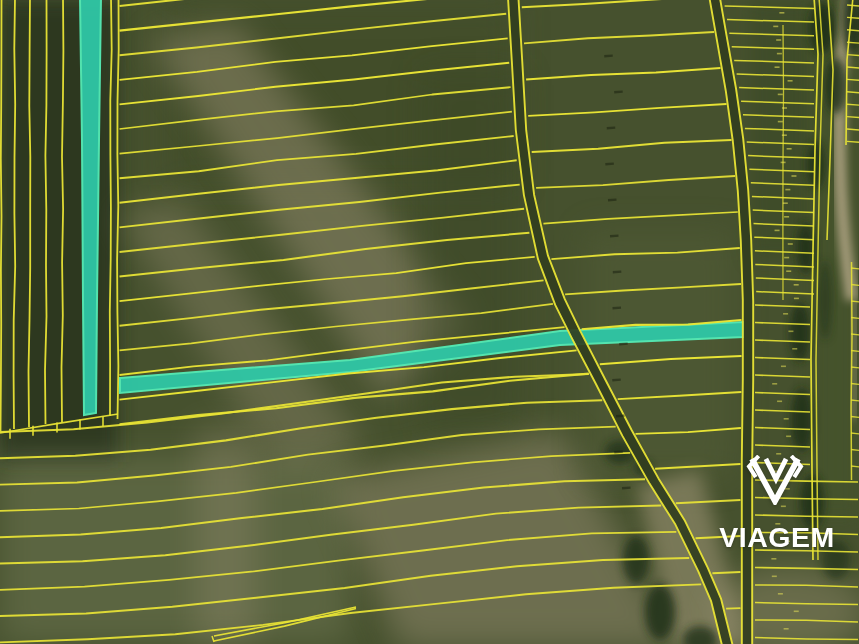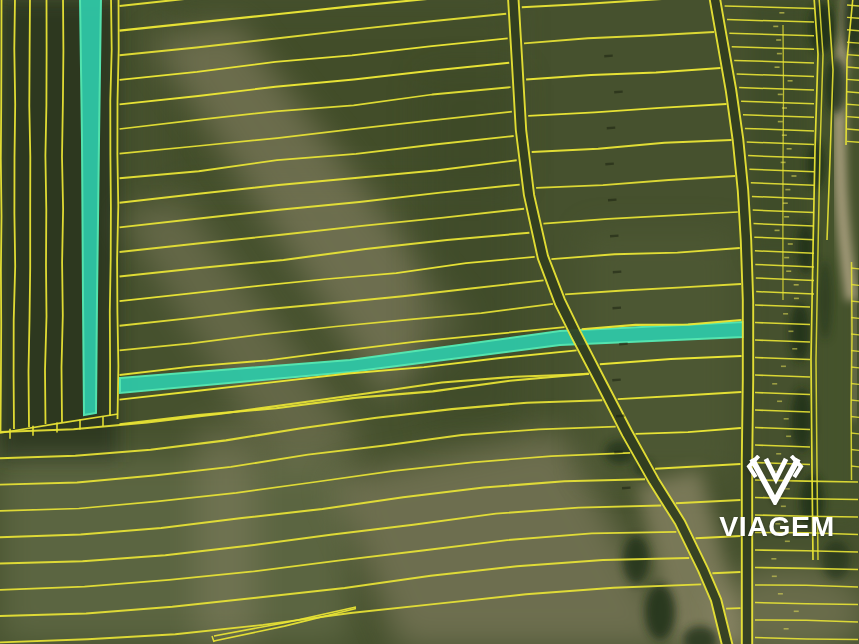--- a/index.html
+++ b/index.html
@@ -2,21 +2,21 @@
 <html><head>
 <meta charset="utf-8">
 <style>
   html,body{margin:0;padding:0;background:#222;}
   .stage{position:relative;width:859px;height:644px;overflow:hidden;
          font-family:"Liberation Sans",sans-serif;background:#46512e;}
   .stage svg.map{position:absolute;left:0;top:0;width:859px;height:644px;display:block;}
   .watermark{position:absolute;left:0;top:0;width:859px;height:644px;pointer-events:none;}
   .wm-logo{position:absolute;left:746px;top:455px;width:58px;height:50px;
            filter:drop-shadow(0 1px 2px rgba(0,0,0,.28));}
-  .wm-text{position:absolute;left:706px;top:511px;width:142px;text-align:center;
+  .wm-text{position:absolute;left:706px;top:522px;width:142px;text-align:center;
            color:#fff;font-weight:bold;font-size:28.5px;letter-spacing:.5px;line-height:30px;
            text-shadow:0 1px 3px rgba(0,0,0,.30);}
 </style>
 </head>
 <body>
 
 <div class="stage">
   <svg class="map" id="map-svg" viewBox="0 0 859 644" preserveAspectRatio="none">
       <defs>
         <filter id="f4" x="-40%" y="-40%" width="180%" height="180%">

